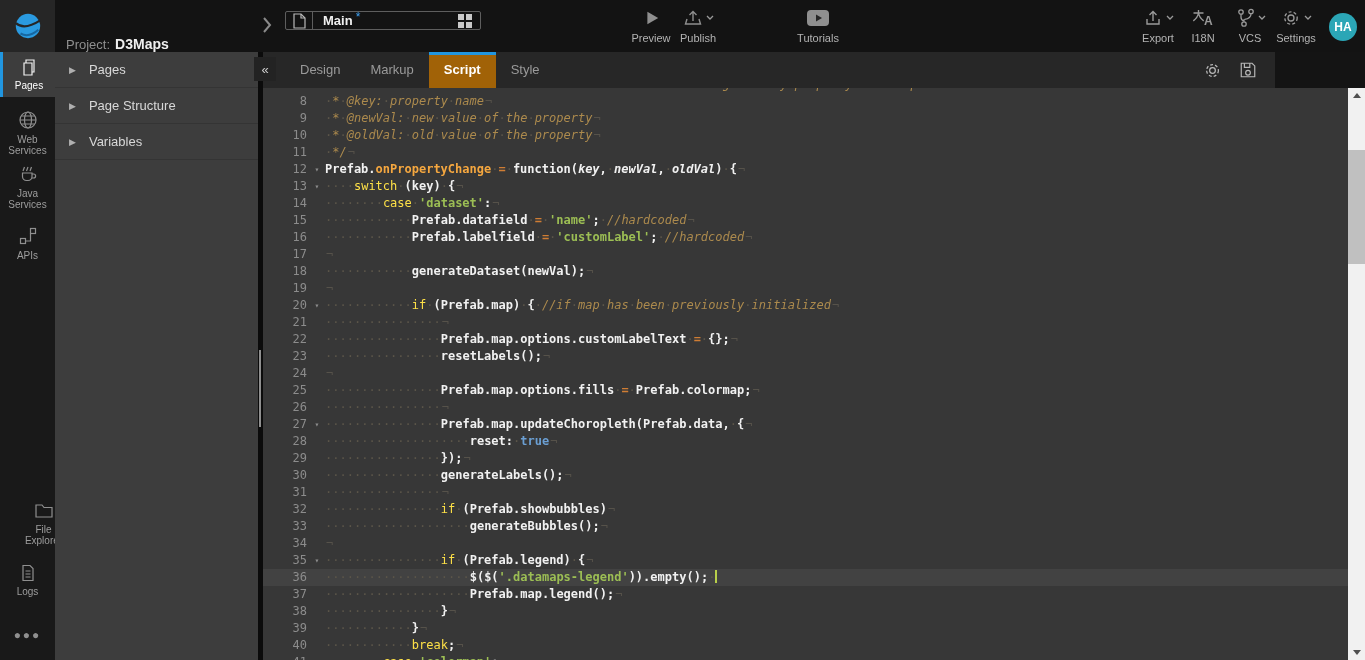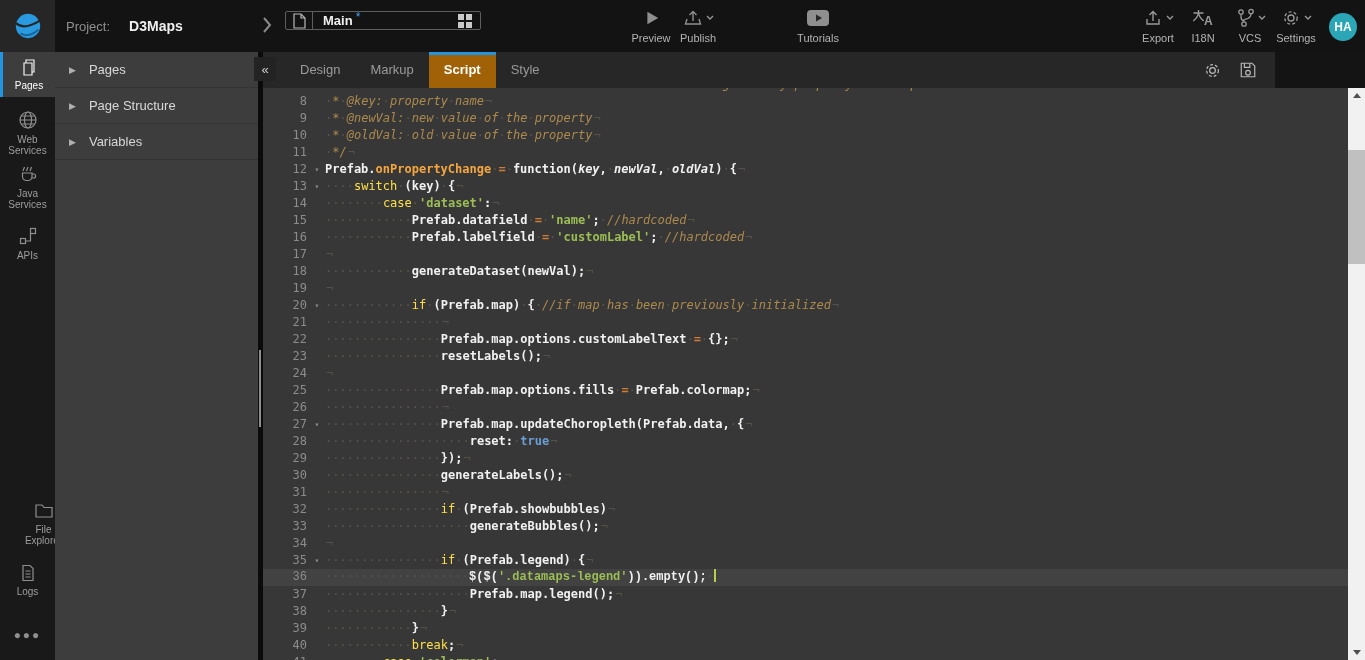--- a/index.html
+++ b/index.html
@@ -4,21 +4,21 @@
 <style>
   * { box-sizing: border-box; margin: 0; padding: 0; }
   body { background:#000; }
   .app { position:relative; width:1365px; height:660px; background:#141414; overflow:hidden;
          font-family:"Liberation Sans", sans-serif; }
 
   
   .topbar { position:absolute; left:0; top:0; width:1365px; height:52px; background:#131313; }
   .logo-cell { position:absolute; left:0; top:0; width:55px; height:52px; background:#262626;
                display:flex; align-items:center; justify-content:center; }
-  .project { position:absolute; left:66px; top:0; height:52px; display:flex; align-items:center; gap:19px; }
+  .project { position:absolute; left:66px; top:0; height:52px; display:flex; align-items:flex-end; gap:5px; }
   .project-label { color:#8f8f8f; font-size:13px; }
   .project-name { color:#efefef; font-size:14px; font-weight:bold; }
   .crumb { position:absolute; left:261px; top:14px; }
   .page-tab { position:absolute; left:285px; top:11px; width:196px; height:19px; border:1px solid #5e5e5e;
               border-radius:2px; display:flex; align-items:center; }
   .page-tab .file-cell { width:27px; height:100%; border-right:1px solid #5e5e5e;
                          display:flex; align-items:center; justify-content:center; }
   .page-tab .tab-label { color:#f0f0f0; font-size:13px; font-weight:bold; margin-left:10px; }
   .page-tab .dirty { color:#3ea0f2; font-size:12px; margin-left:3px; vertical-align:top; position:relative; top:-4px; }
   .page-tab .grid-cell { margin-left:auto; margin-right:7px; display:flex; align-items:center; }
@@ -61,21 +61,21 @@
             display:flex; padding-left:22px; }
   .tab { padding:0 15px; line-height:36px; color:#9a9a9a; font-size:13px; cursor:pointer; }
   .tab.active { background:#a16207; color:#ffffff; font-weight:bold; box-shadow: inset 0 3px 0 #2196e0; }
   .tabbar-icons { position:absolute; right:18px; top:0; height:36px; display:flex; align-items:center; gap:17px; }
 
   
   .editor { position:absolute; left:0; top:36px; width:1085px; height:572px; background:#373737; overflow:hidden; }
   .code-wrap { position:absolute; left:0; top:-12.5px; width:100%; }
   .cm-line { display:flex; height:17px; font-family:"DejaVu Sans Mono", monospace; font-size:12px;
              line-height:17px; white-space:pre; }
-  .cm-line.active { background:#424242;font-family:Liberation Mono, monospace; }
+  .cm-line.active { background:#424242; }
   .ln { width:46px; flex:none; text-align:right; color:#8c8c8c; padding-right:2px; }
   .fold { width:16px; flex:none; color:#8c8c8c; font-size:8px; line-height:17px; text-align:center; }
   .code { flex:1; }
   .tok.plain { color:#f1f1f1; font-weight:bold; }
   .tok.kw    { color:#fde047; font-weight:normal; }
   .tok.fn    { color:#f5a73f; font-weight:bold; }
   .tok.op    { color:#cf7d34; font-weight:bold; }
   .tok.str   { color:#9cbe54; font-weight:bold; }
   .tok.cmt   { color:#ac8a4d; font-style:italic; }
   .tok.bool  { color:#6b9fd3; font-weight:bold; }

